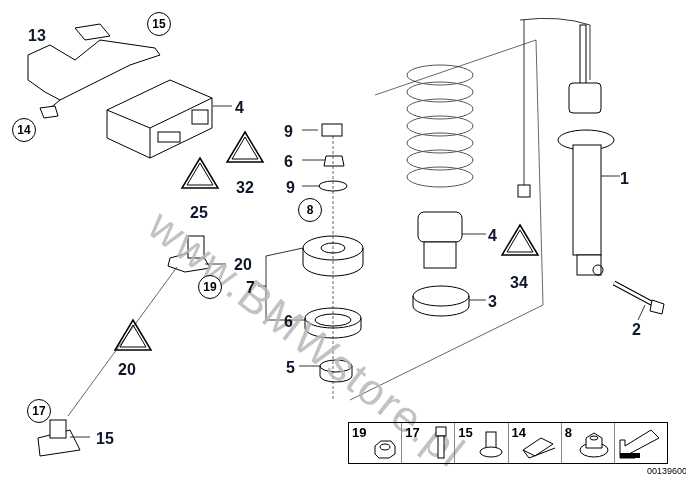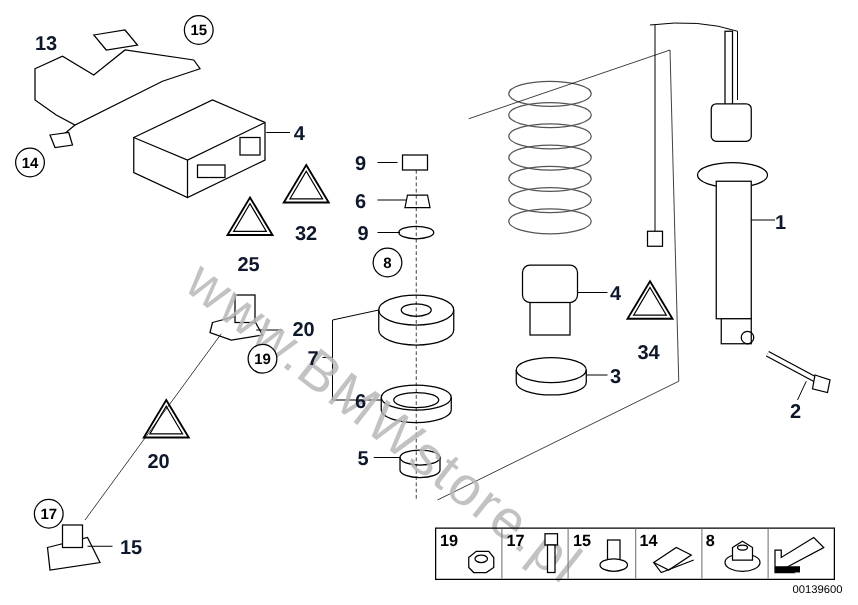--- a/index.html
+++ b/index.html
@@ -6,21 +6,21 @@
   body{width:686px;height:484px;position:relative;overflow:hidden;font-family:"Liberation Sans",sans-serif;}
   #diagram{position:absolute;left:0;top:0;width:686px;height:484px;}
   .lbl{position:absolute;font-weight:bold;font-size:16px;color:#0f172a;line-height:1;}
   .circ{position:absolute;width:22px;height:22px;border:1.5px solid #000;border-radius:50%;display:flex;align-items:center;justify-content:center;font-weight:bold;font-size:12px;background:#fff;}
   .watermark{position:absolute;left:170px;top:200px;font-size:44px;color:#b8b8b8;transform:rotate(38deg);transform-origin:left top;white-space:nowrap;letter-spacing:2px;opacity:.85;}
   .tbl{position:absolute;left:348px;top:422px;width:318px;height:40px;border:1px solid #000;display:flex;}
   .cell{flex:1;border-right:1px solid #888;position:relative;}
   .cell:last-child{border-right:none;}
   .cell .n{position:absolute;left:3px;top:2px;font-weight:bold;font-size:13px;}
   .cell svg{position:absolute;right:4px;bottom:3px;}
-  .code{position:absolute;left:634px;top:466px;font-size:9px;}
+  .code{position:absolute;left:647px;top:466px;font-size:9px;}
 </style>
 </head>
 <body>
 
 <svg id="diagram" viewBox="0 0 686 484" xmlns="http://www.w3.org/2000/svg" fill="none" stroke="#000" stroke-width="1">
 
   <g>
     <polygon points="28,55 50,45 75,60 100,40 155,48 160,55 130,65 60,100 45,92 28,80" fill="#fff"></polygon>
     <polygon points="75,28 100,24 110,36 85,40" fill="#fff"></polygon>
     <line x1="60" y1="100" x2="48" y2="110"></line>

